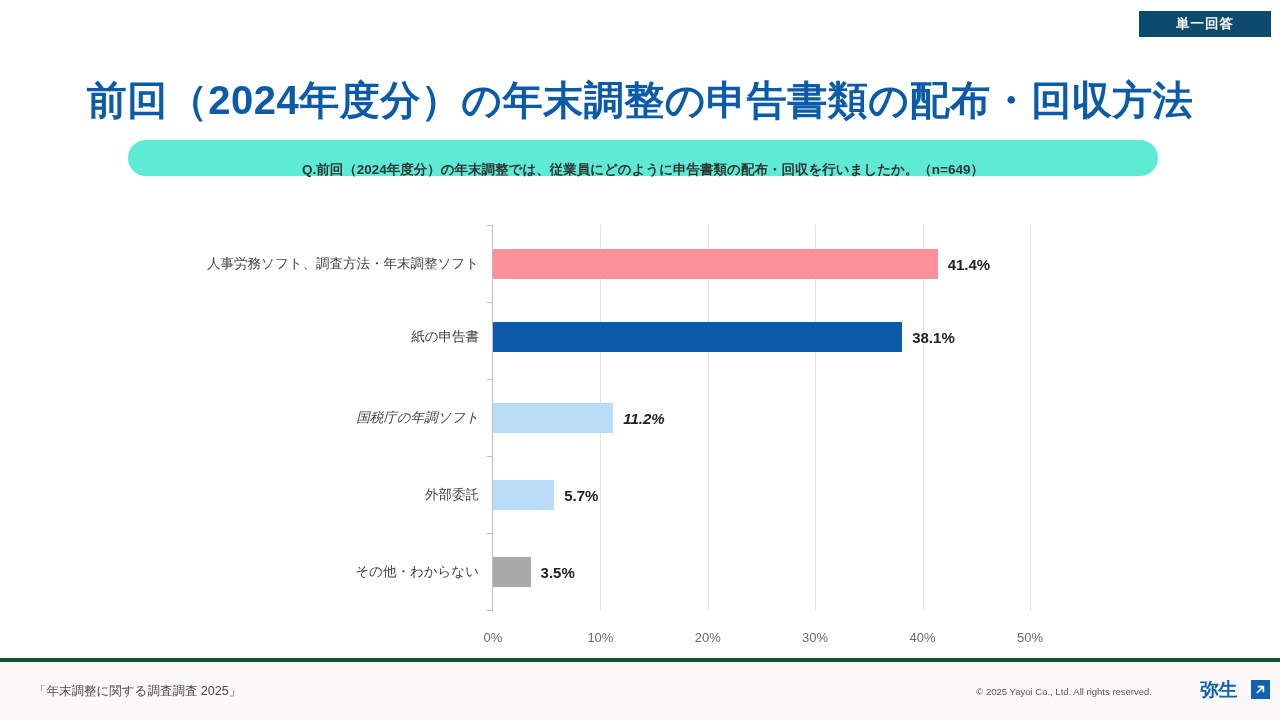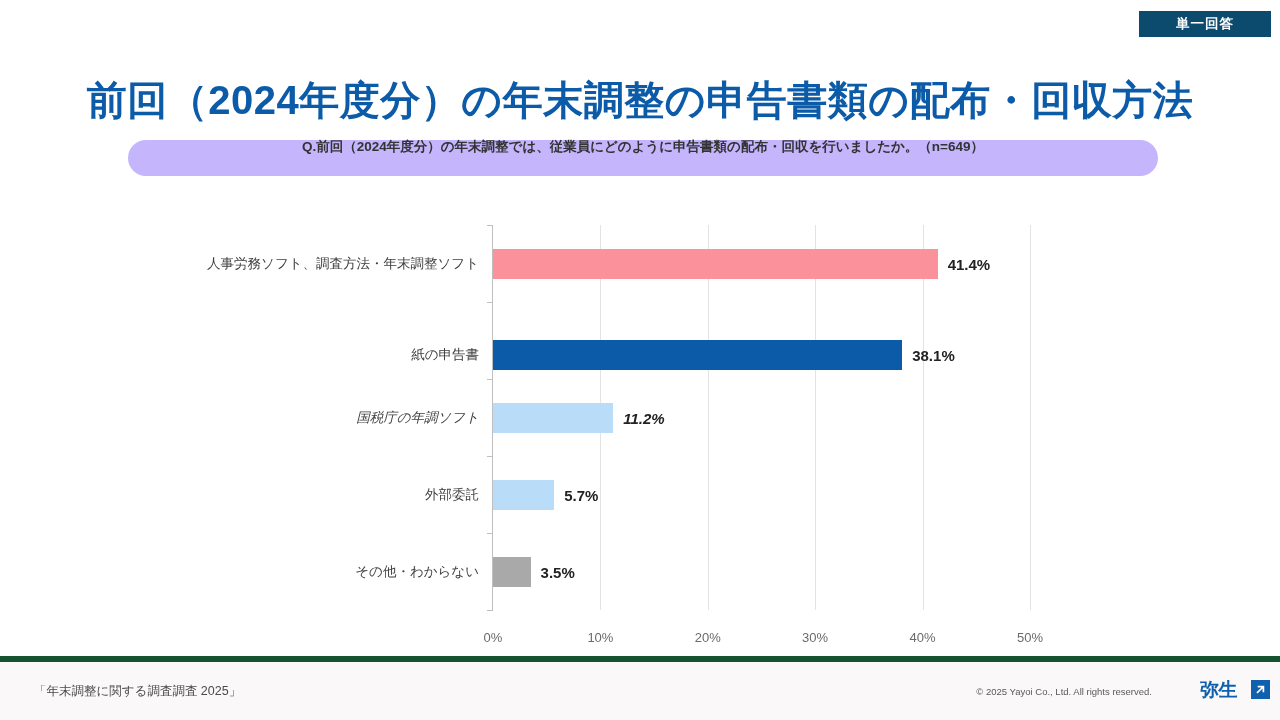--- a/index.html
+++ b/index.html
@@ -55,24 +55,24 @@
     line-height: 1.2;
   }
 
   
   .question-bar {
     position: absolute;
     top: 140px;
     left: 128px;
     width: 1030px;
     height: 36px;
-    background: #c4b5fd;
+    background: #5eead4;
     border-radius: 18px;
     display: flex;
-    align-items: flex-start;
+    align-items: flex-end;
     justify-content: center;
   }
   .question-text {
     font-size: 13.5px;
     font-weight: 700;
     color: #333333;
     line-height: 1;
   }
 
   
@@ -165,21 +165,21 @@
   }
 
   
   .footer {
     position: absolute;
     left: 0;
     bottom: 0;
     width: 1280px;
     height: 58px;
     background: #FAF8F8;
-    border-top: 6px solid #14532d;
+    border-top: 4px solid #14532d;
   }
   .footer-survey-title {
     position: absolute;
     left: 34px;
     top: 21px;
     font-size: 12.5px;
     color: #4A4A4A;
     white-space: nowrap;
   }
   .footer-meta {
@@ -244,21 +244,21 @@
   <div class="gridline" style="left: 107.4px;"></div>
       <div class="gridline" style="left: 214.8px;"></div>
       <div class="gridline" style="left: 322.2px;"></div>
       <div class="gridline" style="left: 429.6px;"></div>
       <div class="gridline" style="left: 537px;"></div>
       <div class="cat-row" style="top: 0px; height: 77px;">
         <div class="cat-label">人事労務ソフト、調査方法・年末調整ソフト</div>
         <div class="bar" style="width: 444.636px; background: rgb(251, 145, 154);"></div>
         <div class="bar-value" style="left: 454.636px;">41.4%</div>
       </div>
-      <div class="cat-row" style="top: 91px; height: 77px;">
+      <div class="cat-row" style="top: 73px; height: 77px;">
         <div class="cat-label">紙の申告書</div>
         <div class="bar" style="width: 409.194px; background: rgb(11, 91, 168);"></div>
         <div class="bar-value" style="left: 419.194px;">38.1%</div>
       </div>
       <div class="cat-row" style="top: 154px; height: 77px; font-style: italic;">
         <div class="cat-label">国税庁の年調ソフト</div>
         <div class="bar" style="width: 120.288px; background: rgb(185, 220, 248);"></div>
         <div class="bar-value" style="left: 130.288px;">11.2%</div>
       </div>
       <div class="cat-row" style="top: 231px; height: 77px;">

